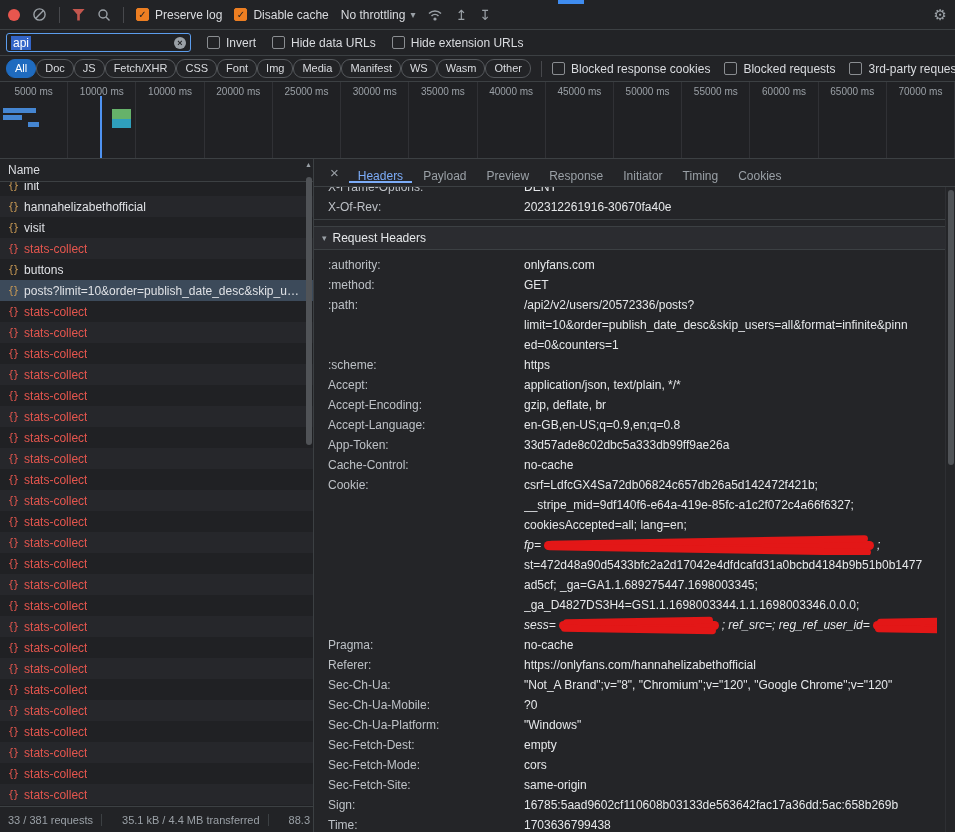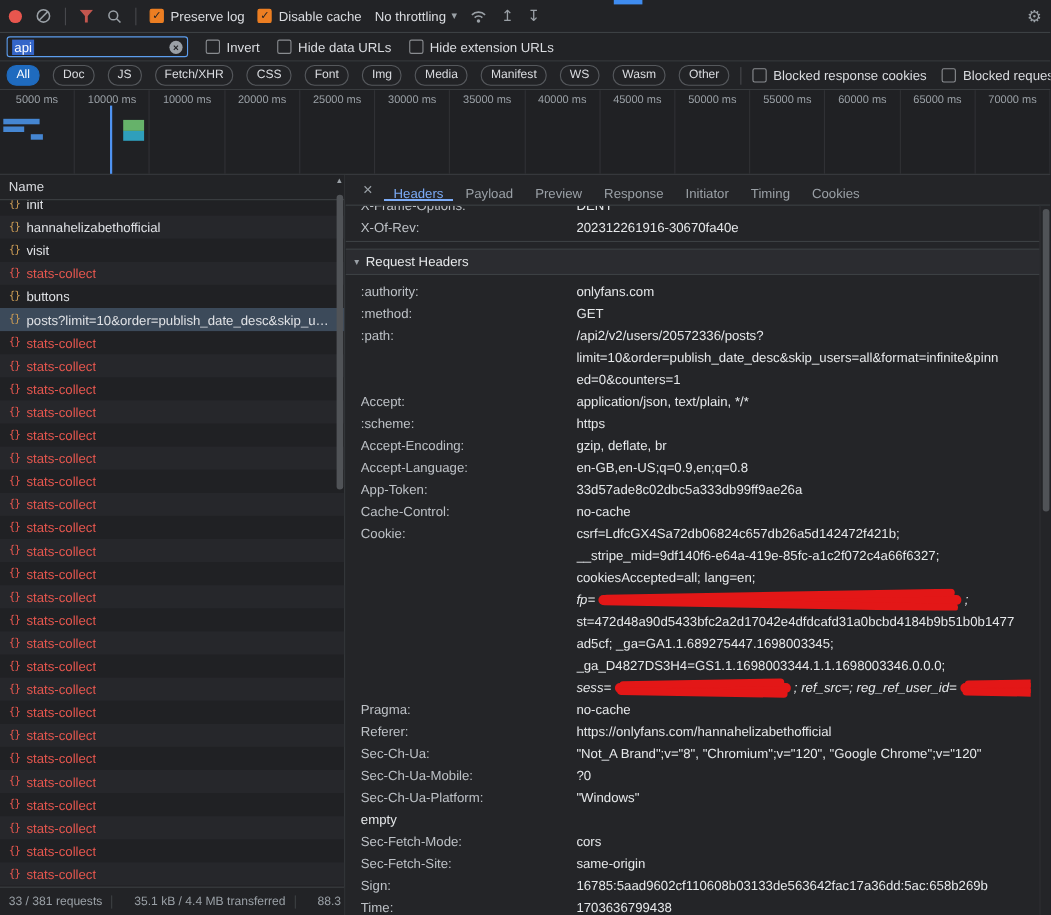--- a/index.html
+++ b/index.html
@@ -15,24 +15,24 @@
   .vdiv{width:1px;height:16px;background:#47484c;flex:none;}
   .cb{display:inline-flex;align-items:center;gap:6px;color:#dadce0;white-space:nowrap;}
   .box{width:13px;height:13px;border:1px solid #8a8d91;border-radius:2px;display:inline-flex;align-items:center;justify-content:center;font-size:10px;font-weight:bold;color:#202124;flex:none;}
   .box.checked{background:#ec7e22;border-color:#ec7e22;}
   .throttle{display:inline-flex;gap:5px;align-items:center;color:#dadce0;}
   .caret{color:#9aa0a6;font-size:10px;}
   .glyph{color:#9aa0a6;font-size:14px;font-family:"DejaVu Sans",sans-serif;}
   .gear{font-size:15px;}
   .spacer{flex:1;}
   .artifact{position:absolute;left:558px;top:0;width:26px;height:4px;background:#3f8cf0;}
-  .filter-input{width:165px;height:19px;background:#202124;border:1px solid #5c9ded;border-radius:3px;display:flex;align-items:center;padding:0 4px;flex:none;}
+  .filter-input{width:185px;height:19px;background:#202124;border:1px solid #5c9ded;border-radius:3px;display:flex;align-items:center;padding:0 4px;flex:none;}
   .sel-text{background:#3465c8;color:#fff;padding:0 2px;}
   .clear-circle{margin-left:auto;width:12px;height:12px;border-radius:50%;background:#9aa0a6;color:#202124;font-size:9px;line-height:12px;text-align:center;font-weight:bold;}
-  #chips{display:inline-flex;gap:12px;align-items:center;}
+  #chips{display:inline-flex;gap:0;align-items:center;}
   .chip{padding:2px 8px;border-radius:9px;border:1px solid #55585c;color:#dadce0;font-size:11px;line-height:13px;white-space:nowrap;}
   .chip.sel{background:#1f6bbf;border-color:#1f6bbf;color:#fff;}
   #type-checks{display:inline-flex;gap:14px;}
   .overview{height:77px;position:relative;border-bottom:1px solid #3c4043;background:#202124;flex:none;}
   .ov-cols{display:flex;height:100%;}
   .ov-col{flex:1;border-right:1px solid #303135;position:relative;}
   .ov-label{position:absolute;top:4px;left:0;right:0;text-align:center;font-size:10px;color:#9aa0a6;white-space:nowrap;}
   .b{position:absolute;background:#4586d2;height:5px;}
   .b1{left:3px;top:26px;width:33px;}
   .b2{left:3px;top:33px;width:19px;}
@@ -407,26 +407,26 @@
           </div>
           <div class="hrow">
             <span class="hname">:path:</span>
             <span class="hval">
               <div class="vl">/api2/v2/users/20572336/posts?</div>
               <div class="vl">limit=10&amp;order=publish_date_desc&amp;skip_users=all&amp;format=infinite&amp;pinn</div>
               <div class="vl">ed=0&amp;counters=1</div>
             </span>
           </div>
           <div class="hrow">
+            <span class="hname">:scheme:</span>
+            <span class="hval">https</span>
+          </div>
+          <div class="hrow">
             <span class="hname">Accept:</span>
             <span class="hval">application/json, text/plain, */*</span>
-          </div>
-          <div class="hrow">
-            <span class="hname">:scheme:</span>
-            <span class="hval">https</span>
           </div>
           <div class="hrow">
             <span class="hname">Accept-Encoding:</span>
             <span class="hval">gzip, deflate, br</span>
           </div>
           <div class="hrow">
             <span class="hname">Accept-Language:</span>
             <span class="hval">en-GB,en-US;q=0.9,en;q=0.8</span>
           </div>
           <div class="hrow">
@@ -473,20 +473,21 @@
           </div>
           <div class="hrow">
             <span class="hname">Sec-Ch-Ua-Mobile:</span>
             <span class="hval">?0</span>
           </div>
           <div class="hrow">
             <span class="hname">Sec-Ch-Ua-Platform:</span>
             <span class="hval">"Windows"</span>
           </div>
           <div class="hrow">
+            <span class="hname">Sec-Fetch-Dest:</span>
             <span class="hval">empty</span>
           </div>
           <div class="hrow">
             <span class="hname">Sec-Fetch-Mode:</span>
             <span class="hval">cors</span>
           </div>
           <div class="hrow">
             <span class="hname">Sec-Fetch-Site:</span>
             <span class="hval">same-origin</span>
           </div>

